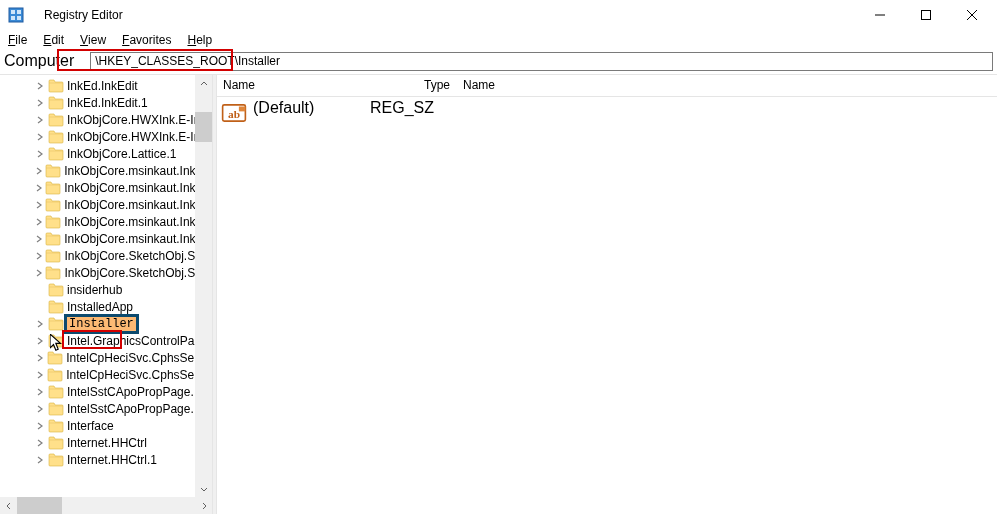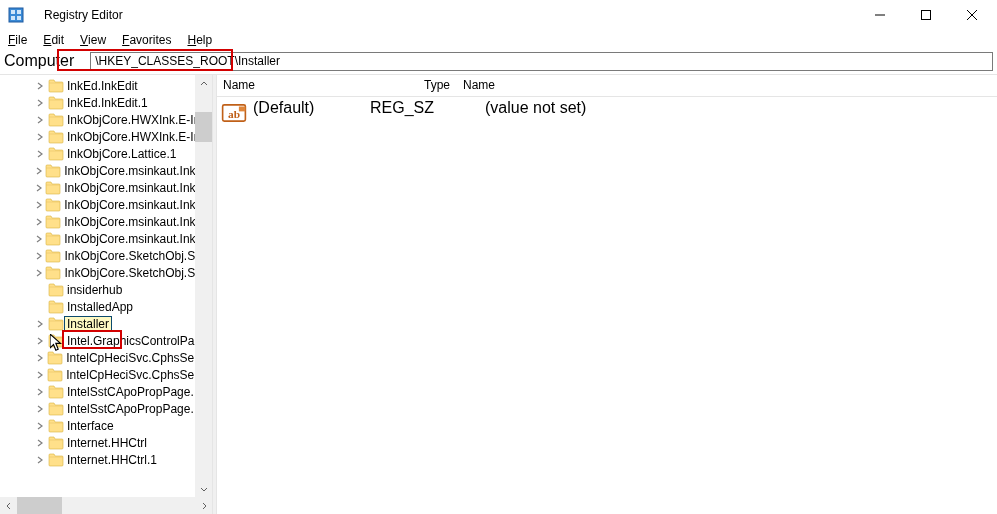--- a/index.html
+++ b/index.html
@@ -22,21 +22,21 @@
     .tree-pane { width: 212px; overflow: hidden; position: relative; }
     .splitter { width: 5px; background: #f0f0f0; border-left: 1px solid #e5e5e5; border-right: 1px solid #e5e5e5; cursor: col-resize; }
     .values-pane { flex: 1; display: flex; flex-direction: column; }
     .tree-rows { padding-top: 2px; }
     .tree-row { display: flex; align-items: center; height: 17px; padding-left: 32px; white-space: nowrap; position: relative; }
     .tree-row.no-expand { padding-left: 48px; }
     .expand { width: 16px; display: flex; align-items: center; justify-content: center; }
     .expand svg { width: 8px; height: 8px; display: block; }
     .folder-icon { width: 16px; height: 14px; margin-right: 3px; flex-shrink: 0; }
     .tree-label { font-size: 12px; overflow: hidden; text-overflow: clip; }
-    .tree-row.selected .tree-label { background: #fef9c3; border: 1px solid #0c4a6e; padding: 0 2px; margin-left: -3px; }
+    .tree-row.selected .tree-label { background: #fdba74; border: 3px solid #0c4a6e; padding: 0 2px; margin-left: -3px; font-family: Liberation Mono, monospace; }
     .highlight-box-tree { position: absolute; border: 2px solid #d20000; pointer-events: none; }
     .cursor-icon { position: absolute; width: 14px; height: 16px; pointer-events: none; }
     .col-headers { display: flex; height: 22px; border-bottom: 1px solid #e5e5e5; }
     .col-h { font-size: 12px; padding: 3px 6px; text-align: left; border-right: 1px solid transparent; }
     .col-h.name { width: 125px; }
     .col-h.type { width: 115px; text-align: right; }
     .col-h.data { flex: 1; }
     .value-row { display: flex; align-items: center; height: 18px; margin-top: 2px;}
     .value-icon { width: 26px; height: 16px; margin: 0 4px; flex-shrink: 0; }
     .value-cell { font-size: 16px; padding: 0 2px; }
@@ -416,17 +416,16 @@
     </div>
     <div id="value-rows">
         <div class="value-row">
           <span class="value-icon"><svg viewBox="0 0 16 16">
               <rect x="1" y="3" width="14" height="10" rx="1" fill="#fff" stroke="#c06018" stroke-width="1"></rect>
               <text x="8" y="11" text-anchor="middle" font-size="7" font-family="Segoe UI" fill="#c06018" font-weight="bold">ab</text>
               <rect x="11" y="4" width="4" height="3" fill="#e0863a"></rect>
             </svg></span>
           <span class="value-cell name">(Default)</span>
           <span class="value-cell type">REG_SZ</span>
-          <span class="value-cell data">(value not set)</span>
         </div>
       </div>
   </div>
 </div>
 
 </body></html>

